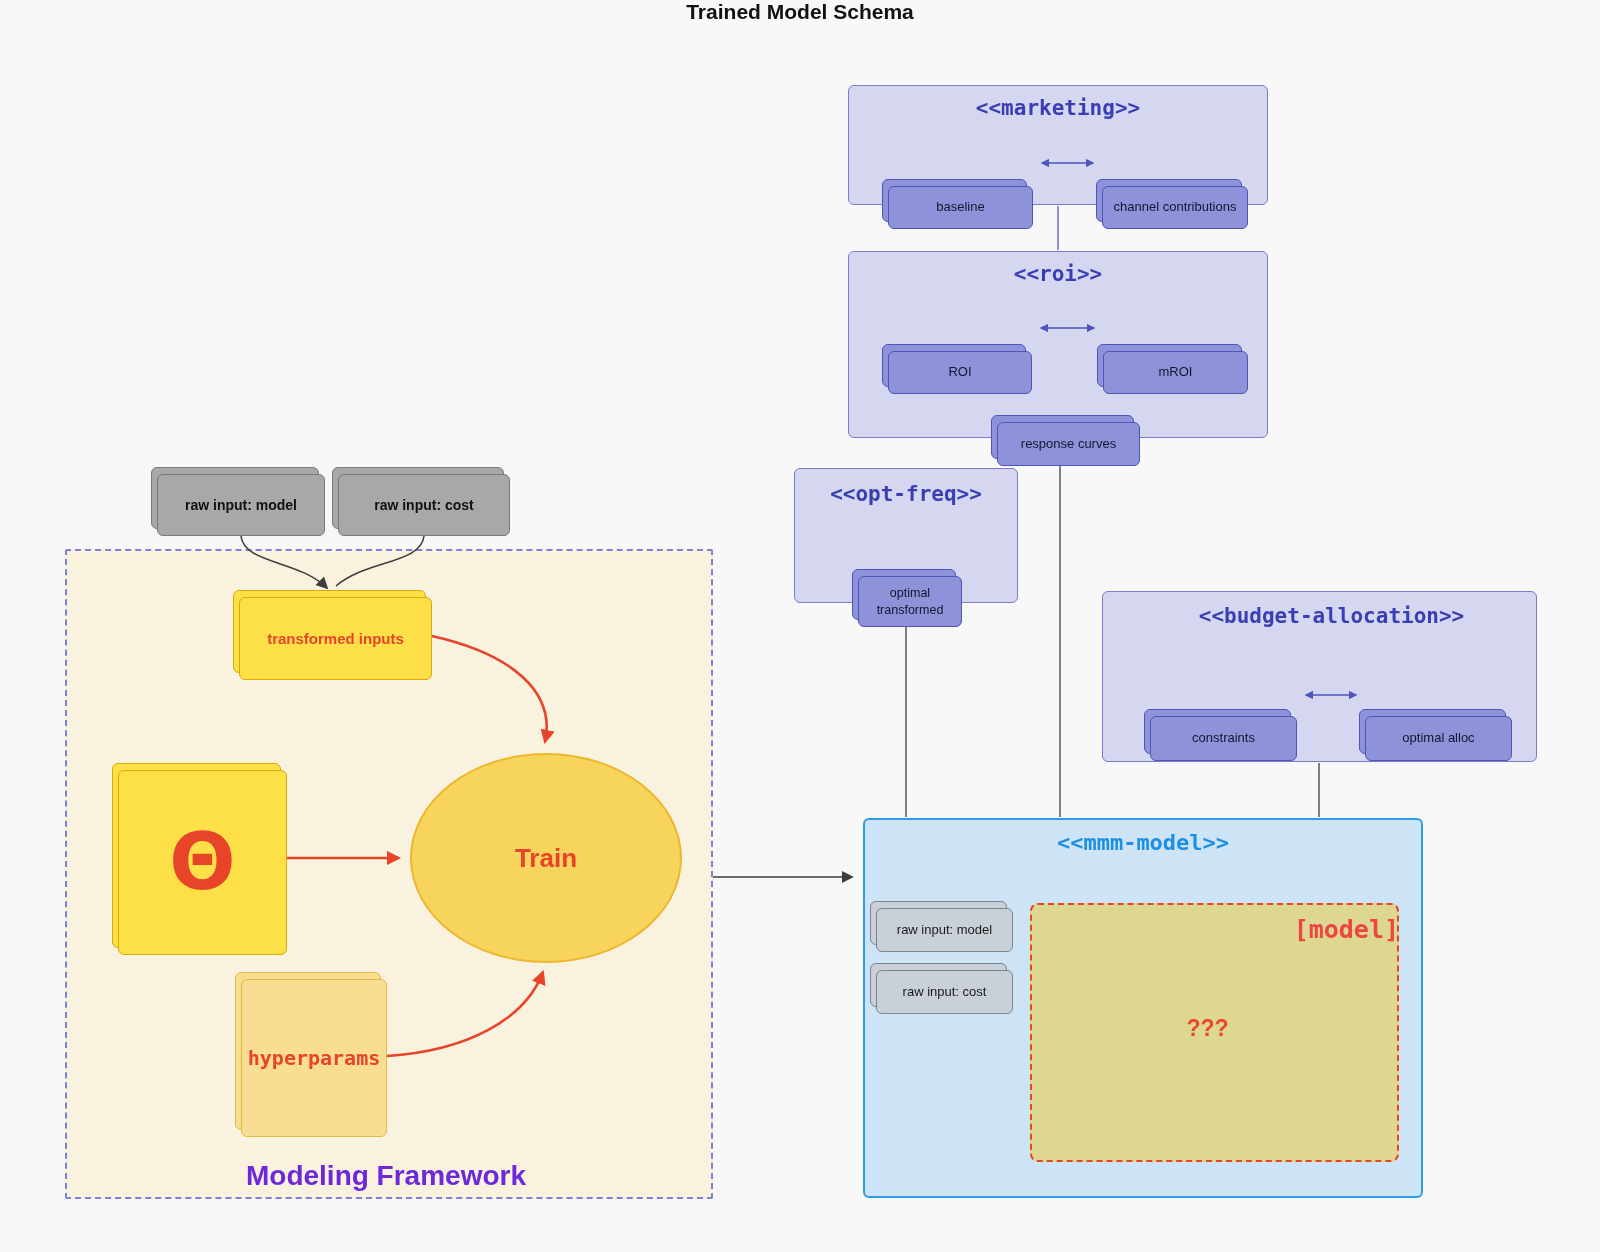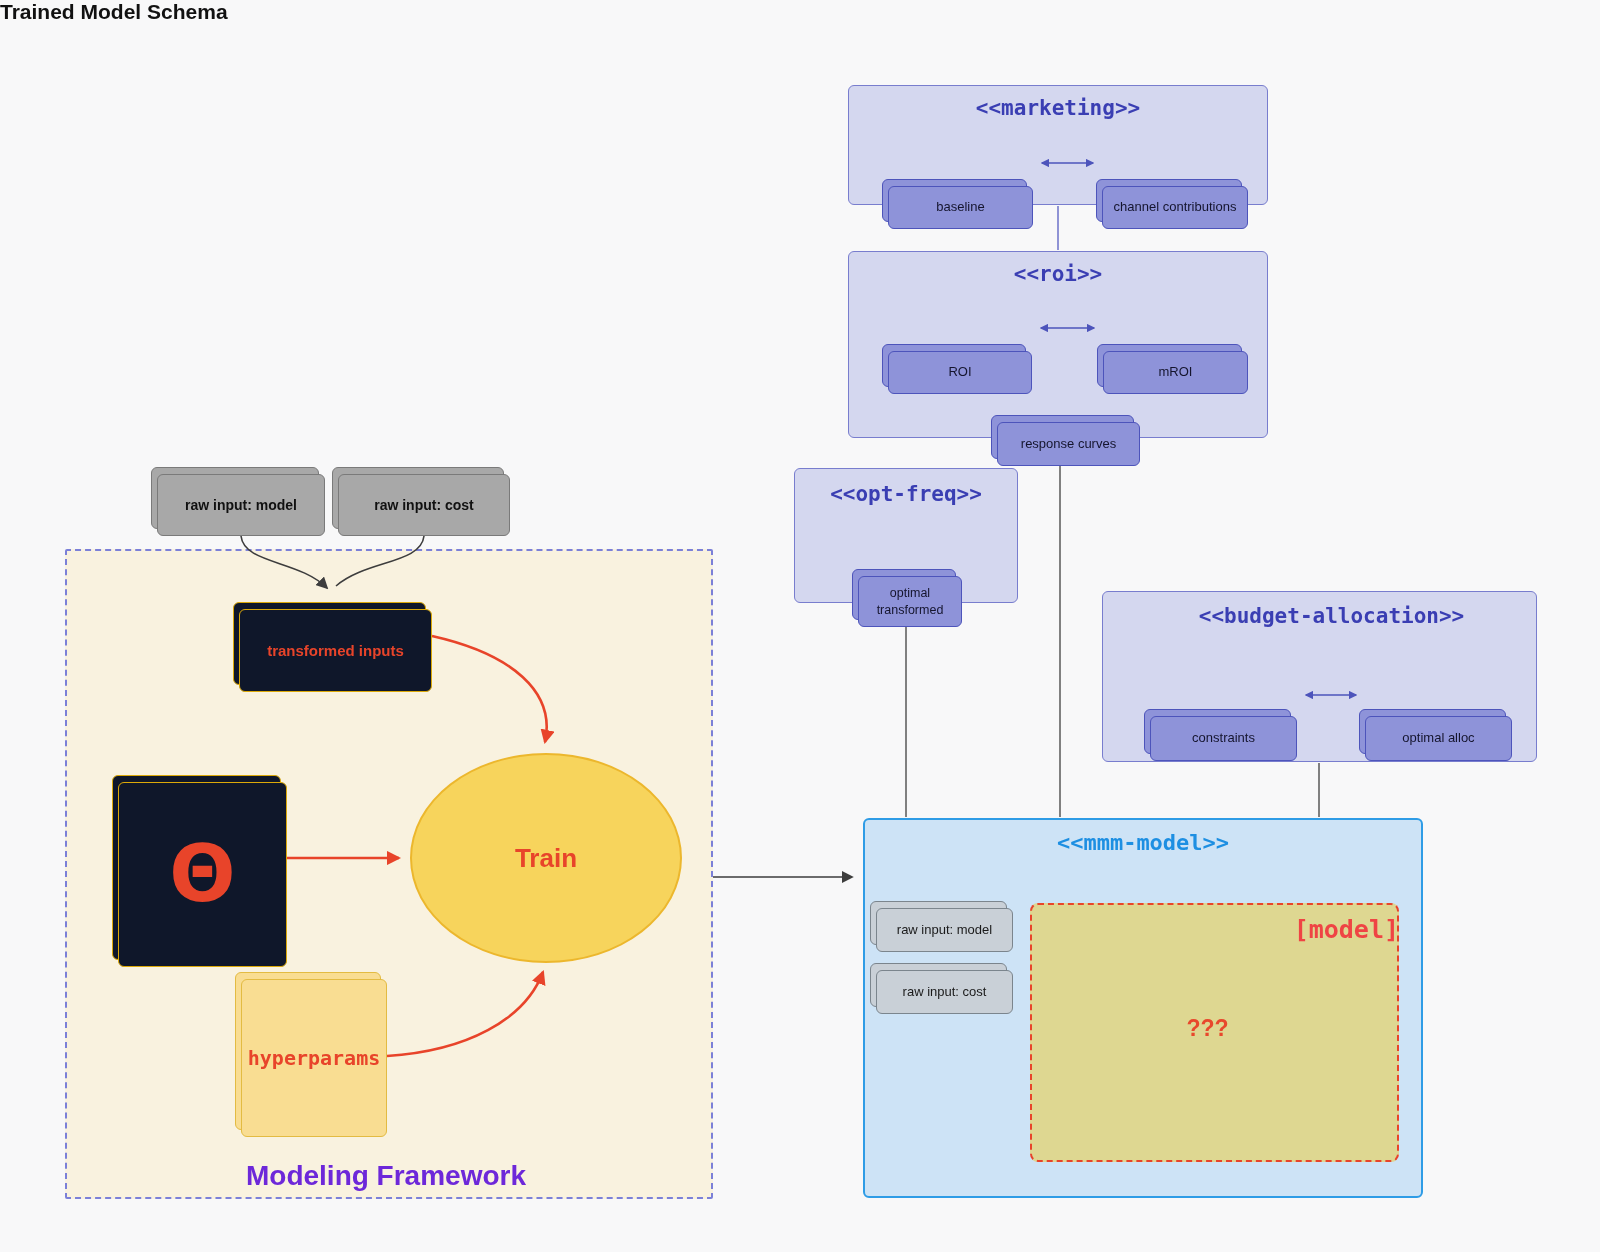--- a/index.html
+++ b/index.html
@@ -1,19 +1,19 @@
 <!DOCTYPE html>
 <html><head>
 <meta charset="utf-8">
 <style>
   html,body { margin:0; padding:0; }
   body { background:#f8f8f9; font-family:"Liberation Sans", sans-serif; }
   #stage { position:relative; width:1600px; height:1252px; overflow:hidden; background:#f8f8f9; }
 
-  .diagram-title { position:absolute; left:0; top:8; width:1600px; text-align:left;
+  .diagram-title { position:absolute; left:0; top:8; width:1600px; text-align:center;
     font-size:21px; font-weight:bold; color:#111; z-index:5; }
 
   
   .cluster { position:absolute; box-sizing:border-box; border-radius:6px; z-index:1; }
   .cl-purple { background:#d4d7ef; border:1.5px solid #787dce; }
   .cl-blue   { background:#cde3f6; border:2px solid #2e9ce6; }
   .cl-framework { background:#f9f2df; border:2px dashed #7b80d8; border-radius:2px; }
 
   .cluster-label { position:absolute; z-index:4; text-align:center;
     font-family:"DejaVu Sans Mono", monospace; font-weight:bold; color:#3a3eb3; }
@@ -22,21 +22,21 @@
   .node { position:absolute; z-index:3; font-size:13px; }
   .node .back, .node .front { position:absolute; left:0; top:0; width:100%; height:100%;
     box-sizing:border-box; border-radius:6px; border:1.5px solid; }
   .node .back { transform:translate(-6px,-7px); }
   .node .front { display:flex; align-items:center; justify-content:center;
     text-align:center; padding:2px 8px; line-height:1.3; }
 
   .v-purple .back, .v-purple .front { background:#8e93d9; border-color:#4d54bb; color:#15152e;margin-top:44px; }
   .v-gray-dark .back, .v-gray-dark .front { background:#a8a8a8; border-color:#7a7a7a; color:#111; }
   .v-gray-light .back, .v-gray-light .front { background:#c9d0d7; border-color:#7b858d; color:#1a1a1a; }
-  .v-gold .back, .v-gold .front { background:#0f172a; border-color:#dca908; color:#e8442a;margin-top:12px; }
+  .v-gold .back, .v-gold .front { background:#fde047; border-color:#dca908; color:#e8442a; }
   .v-gold-light .back, .v-gold-light .front { background:#f9dd92; border-color:#e3bb42; color:#e8442a; }
 
   .bold { font-weight:bold; }
   .mono { font-family:"DejaVu Sans Mono", monospace; }
 
   
   .ellipse { position:absolute; z-index:3; border-radius:50%;
     background:#f7d45c; border:2px solid #ecb72d;
     display:flex; align-items:center; justify-content:center;
     color:#e8442a; font-weight:bold; font-size:26px; }

